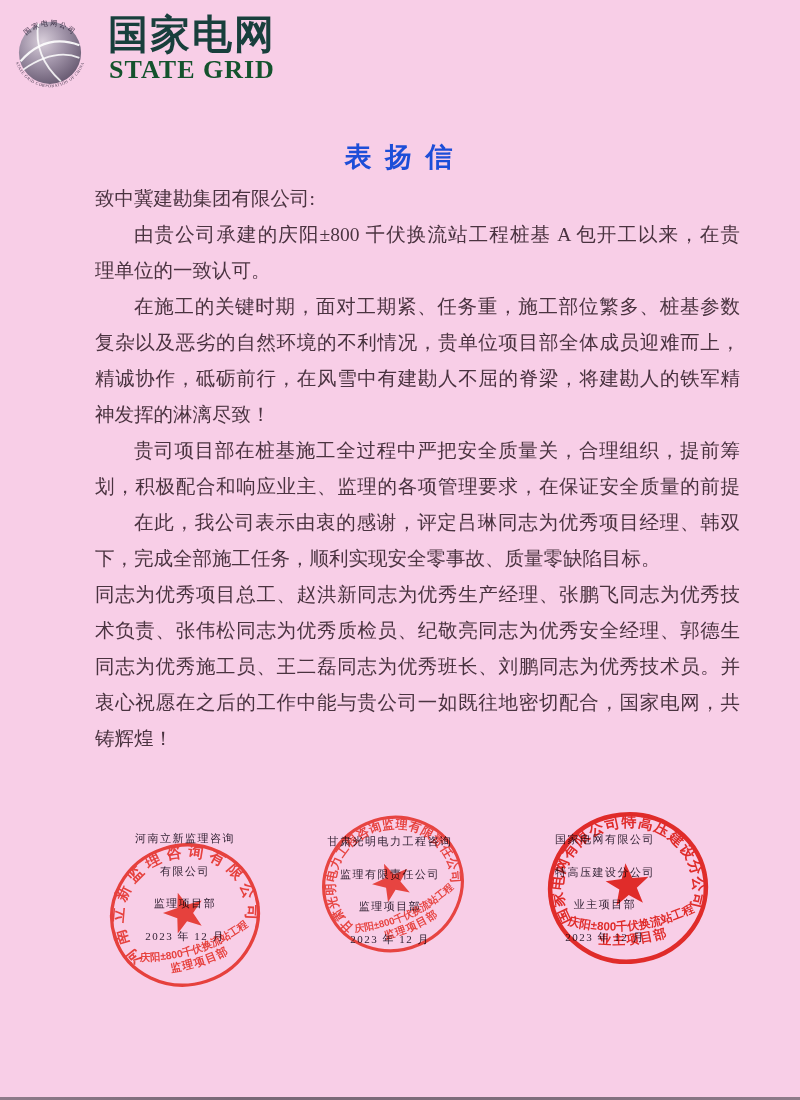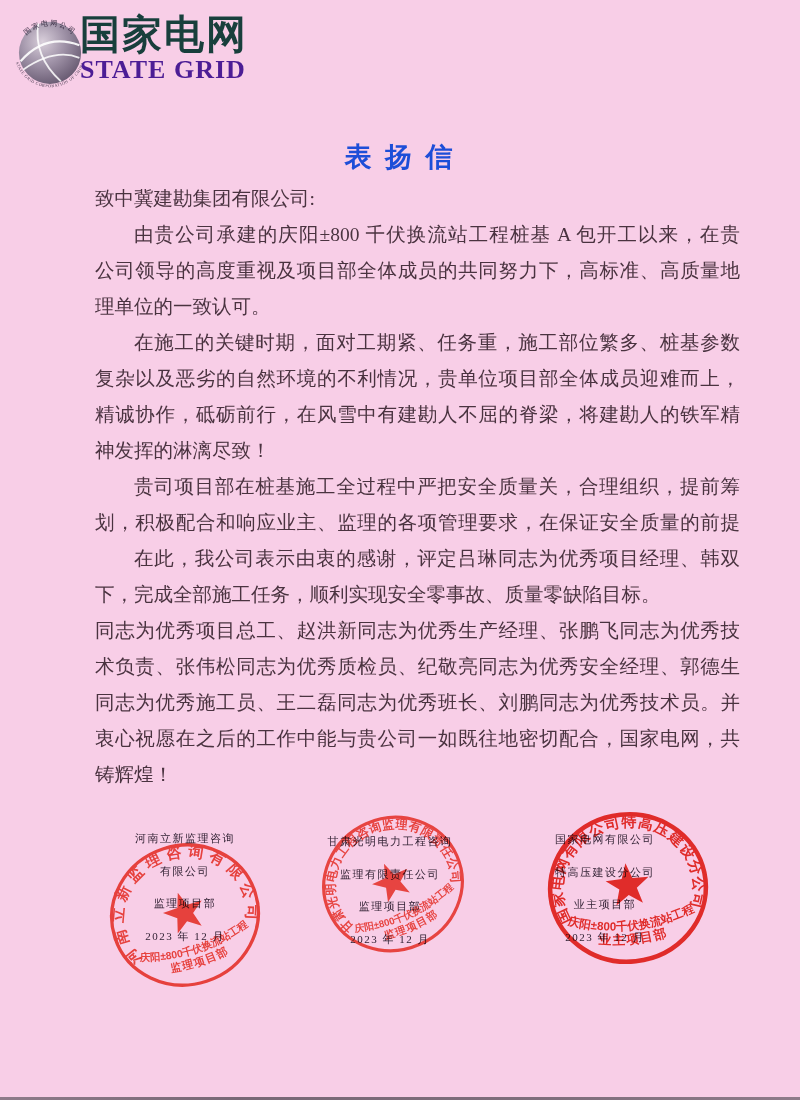--- a/index.html
+++ b/index.html
@@ -4,28 +4,28 @@
 <style>
   html,body{margin:0;padding:0;background:#e8e2e6;}
   .page{
     position:relative;width:800px;height:1100px;margin:0 auto;
     background:#f8cee7;overflow:hidden;
     font-family:"Liberation Serif","DejaVu Serif",serif;
   }
   
   .hdr{position:absolute;left:0;top:0;width:800px;height:110px;}
   .logo{position:absolute;left:8px;top:10px;width:84px;height:84px;}
-  .brand{position:absolute;left:80px;top:12px;}
+  .brand{position:absolute;left:108px;top:12px;text-align:center;}
   .brand-cn{
     font-family:"Liberation Sans","DejaVu Sans",sans-serif;
     font-weight:900;font-size:40px;line-height:44px;letter-spacing:2px;color:#183f3c;
   }
   .brand-en{
     font-family:"Liberation Serif","DejaVu Serif",serif;
-    font-weight:700;font-size:26px;line-height:26px;letter-spacing:1px;color:#4c1d95;margin-top:1px;
+    font-weight:700;font-size:26px;line-height:26px;letter-spacing:1px;color:#14532d;margin-top:1px;
   }
   
   .title{
     position:absolute;left:0;top:139px;width:800px;text-align:center;
     font-family:"Liberation Sans","DejaVu Sans",sans-serif;
     font-weight:700;font-size:27px;letter-spacing:3px;color:#1d4ed8;
   }
   
   .body-text{
     position:absolute;left:95px;top:181px;width:645px;
@@ -102,21 +102,20 @@
       <div class="brand-cn">国家电网</div>
       <div class="brand-en">STATE GRID</div>
     </div>
   </div>
 
   <div class="title">表 扬 信</div>
 
   <div class="body-text">
     <div class="line end">致中冀建勘集团有限公司:</div>
     <div class="line indent">由贵公司承建的庆阳±800 千伏换流站工程桩基 A 包开工以来，在贵</div>
-    <div class="line">公司领导的高度重视及项目部全体成员的共同努力下，高标准、高质量地</div>
     <div class="line end">理单位的一致认可。</div>
     <div class="line indent">在施工的关键时期，面对工期紧、任务重，施工部位繁多、桩基参数</div>
     <div class="line">复杂以及恶劣的自然环境的不利情况，贵单位项目部全体成员迎难而上，</div>
     <div class="line">精诚协作，砥砺前行，在风雪中有建勘人不屈的脊梁，将建勘人的铁军精</div>
     <div class="line end">神发挥的淋漓尽致！</div>
     <div class="line indent">贵司项目部在桩基施工全过程中严把安全质量关，合理组织，提前筹</div>
     <div class="line">划，积极配合和响应业主、监理的各项管理要求，在保证安全质量的前提</div>
     <div class="line indent">在此，我公司表示由衷的感谢，评定吕琳同志为优秀项目经理、韩双</div>
     <div class="line end">下，完成全部施工任务，顺利实现安全零事故、质量零缺陷目标。</div>
     <div class="line">同志为优秀项目总工、赵洪新同志为优秀生产经理、张鹏飞同志为优秀技</div>

